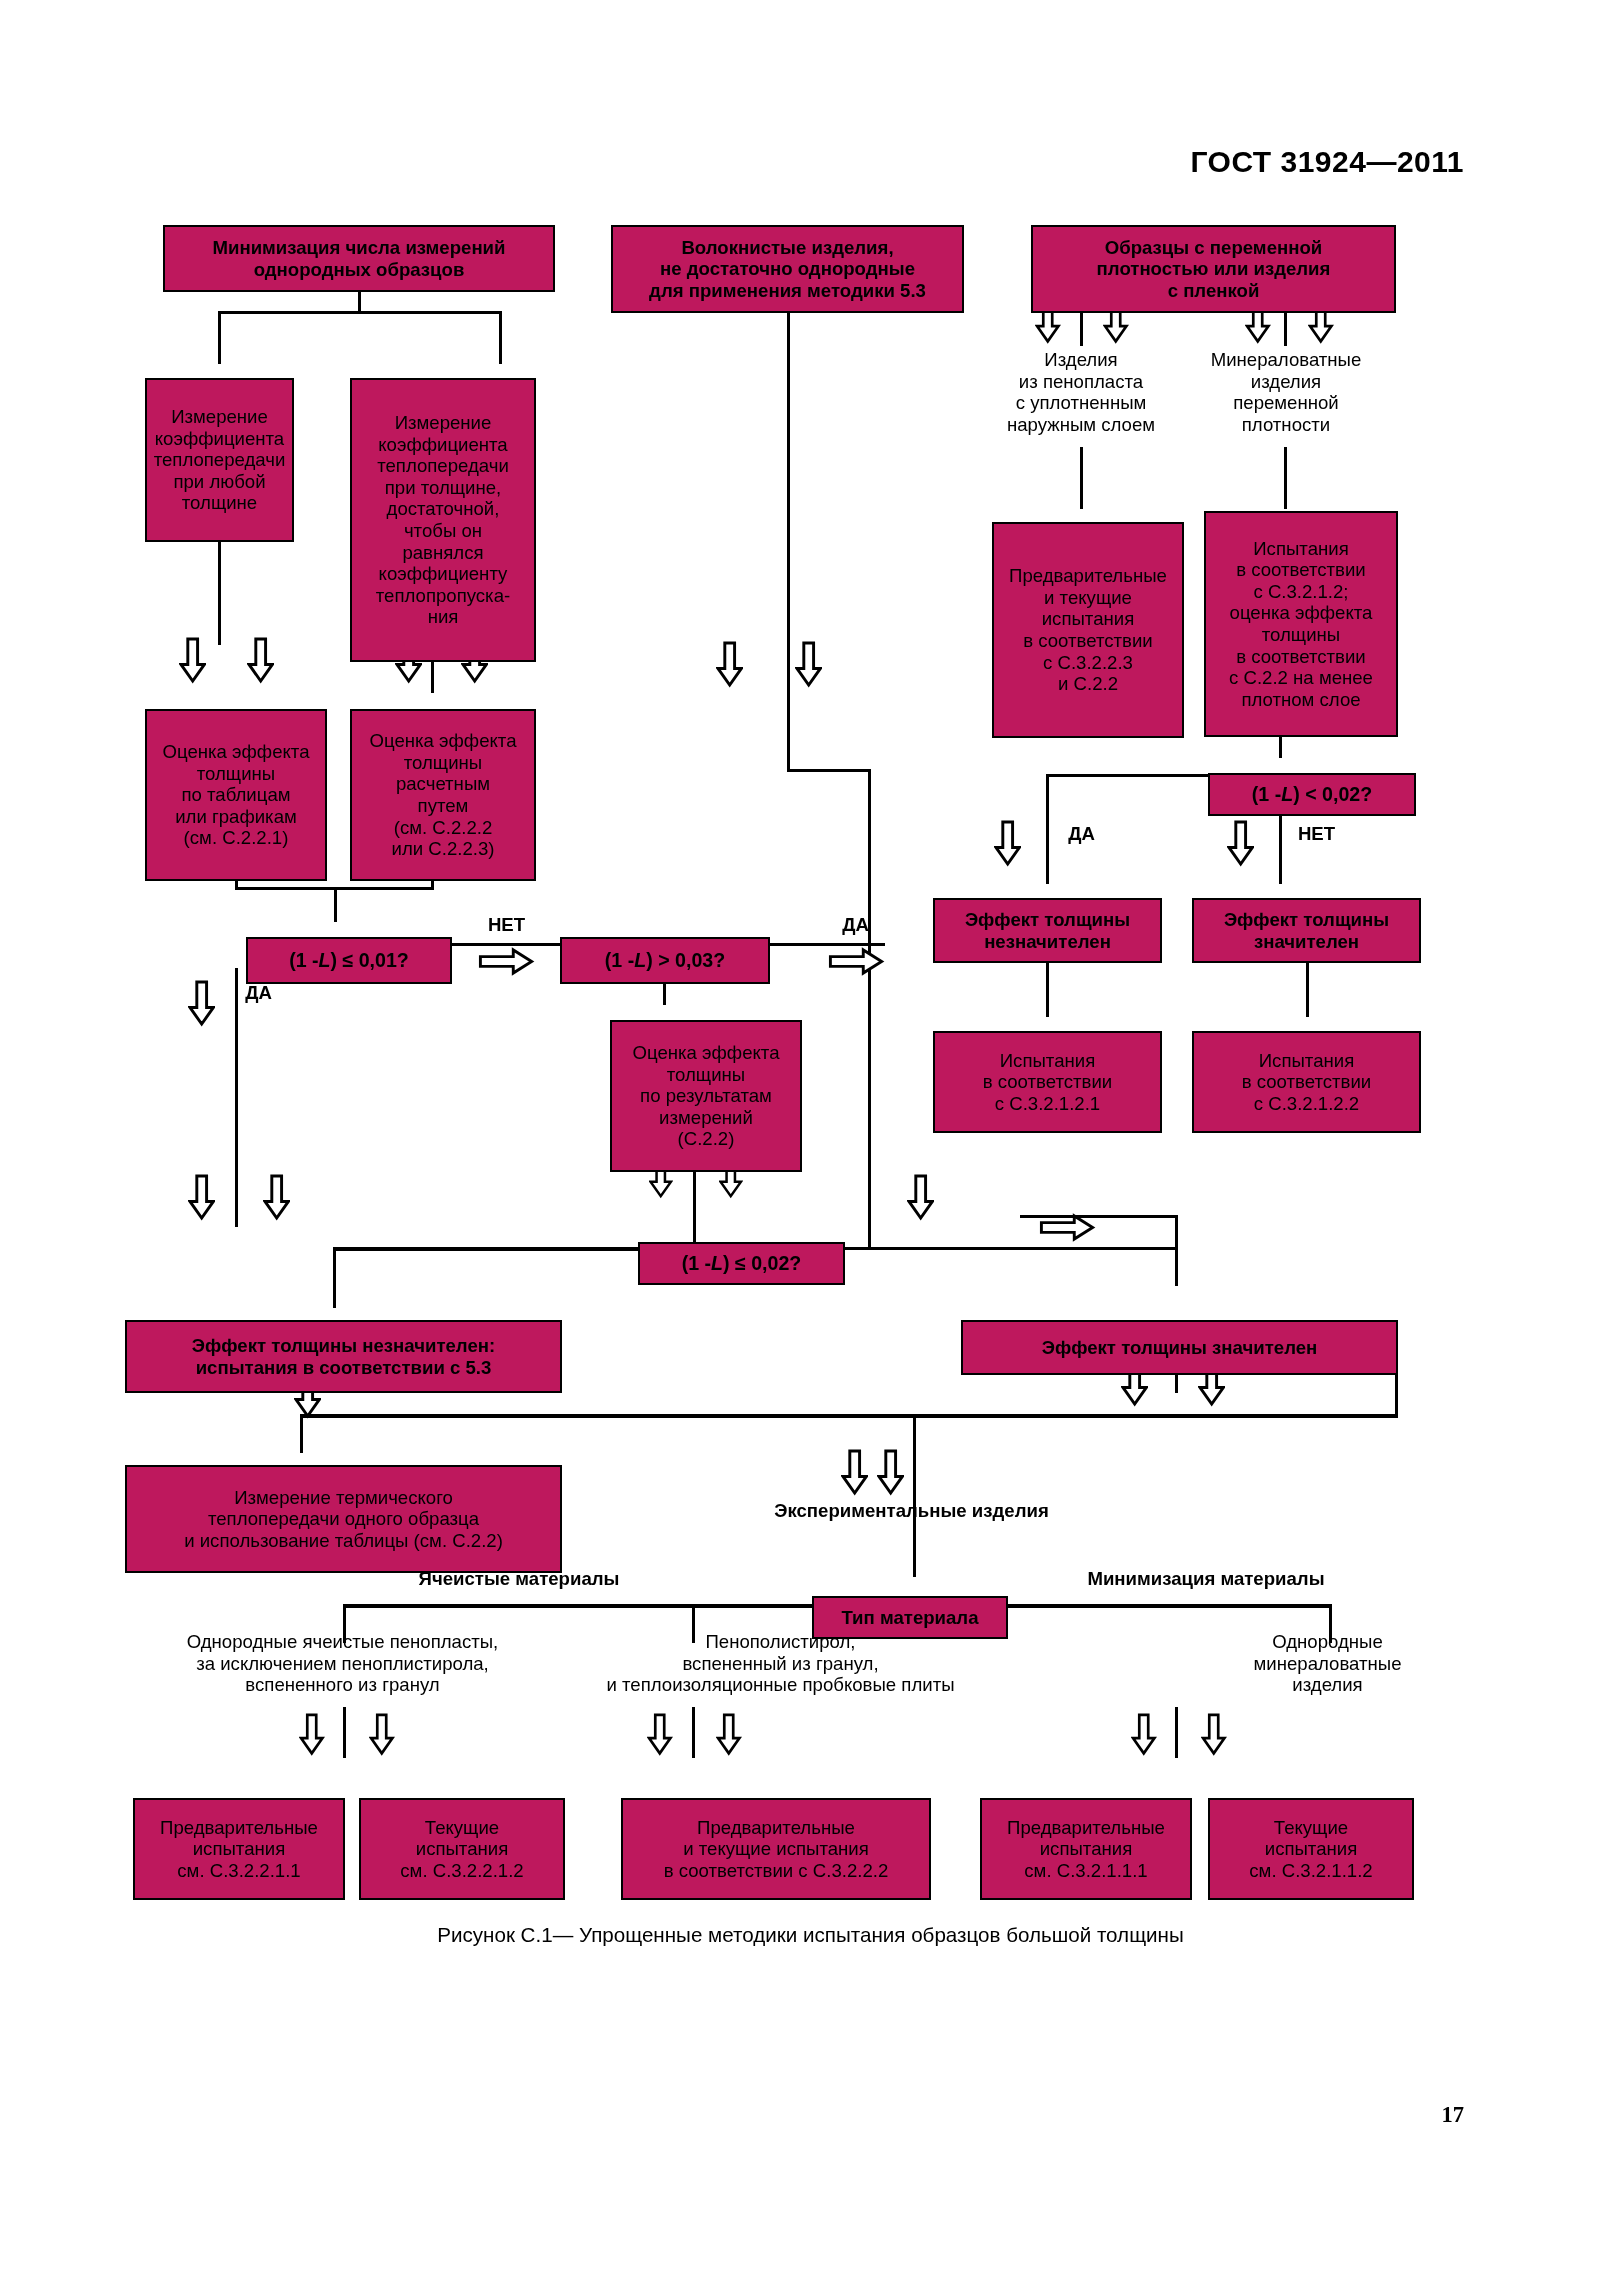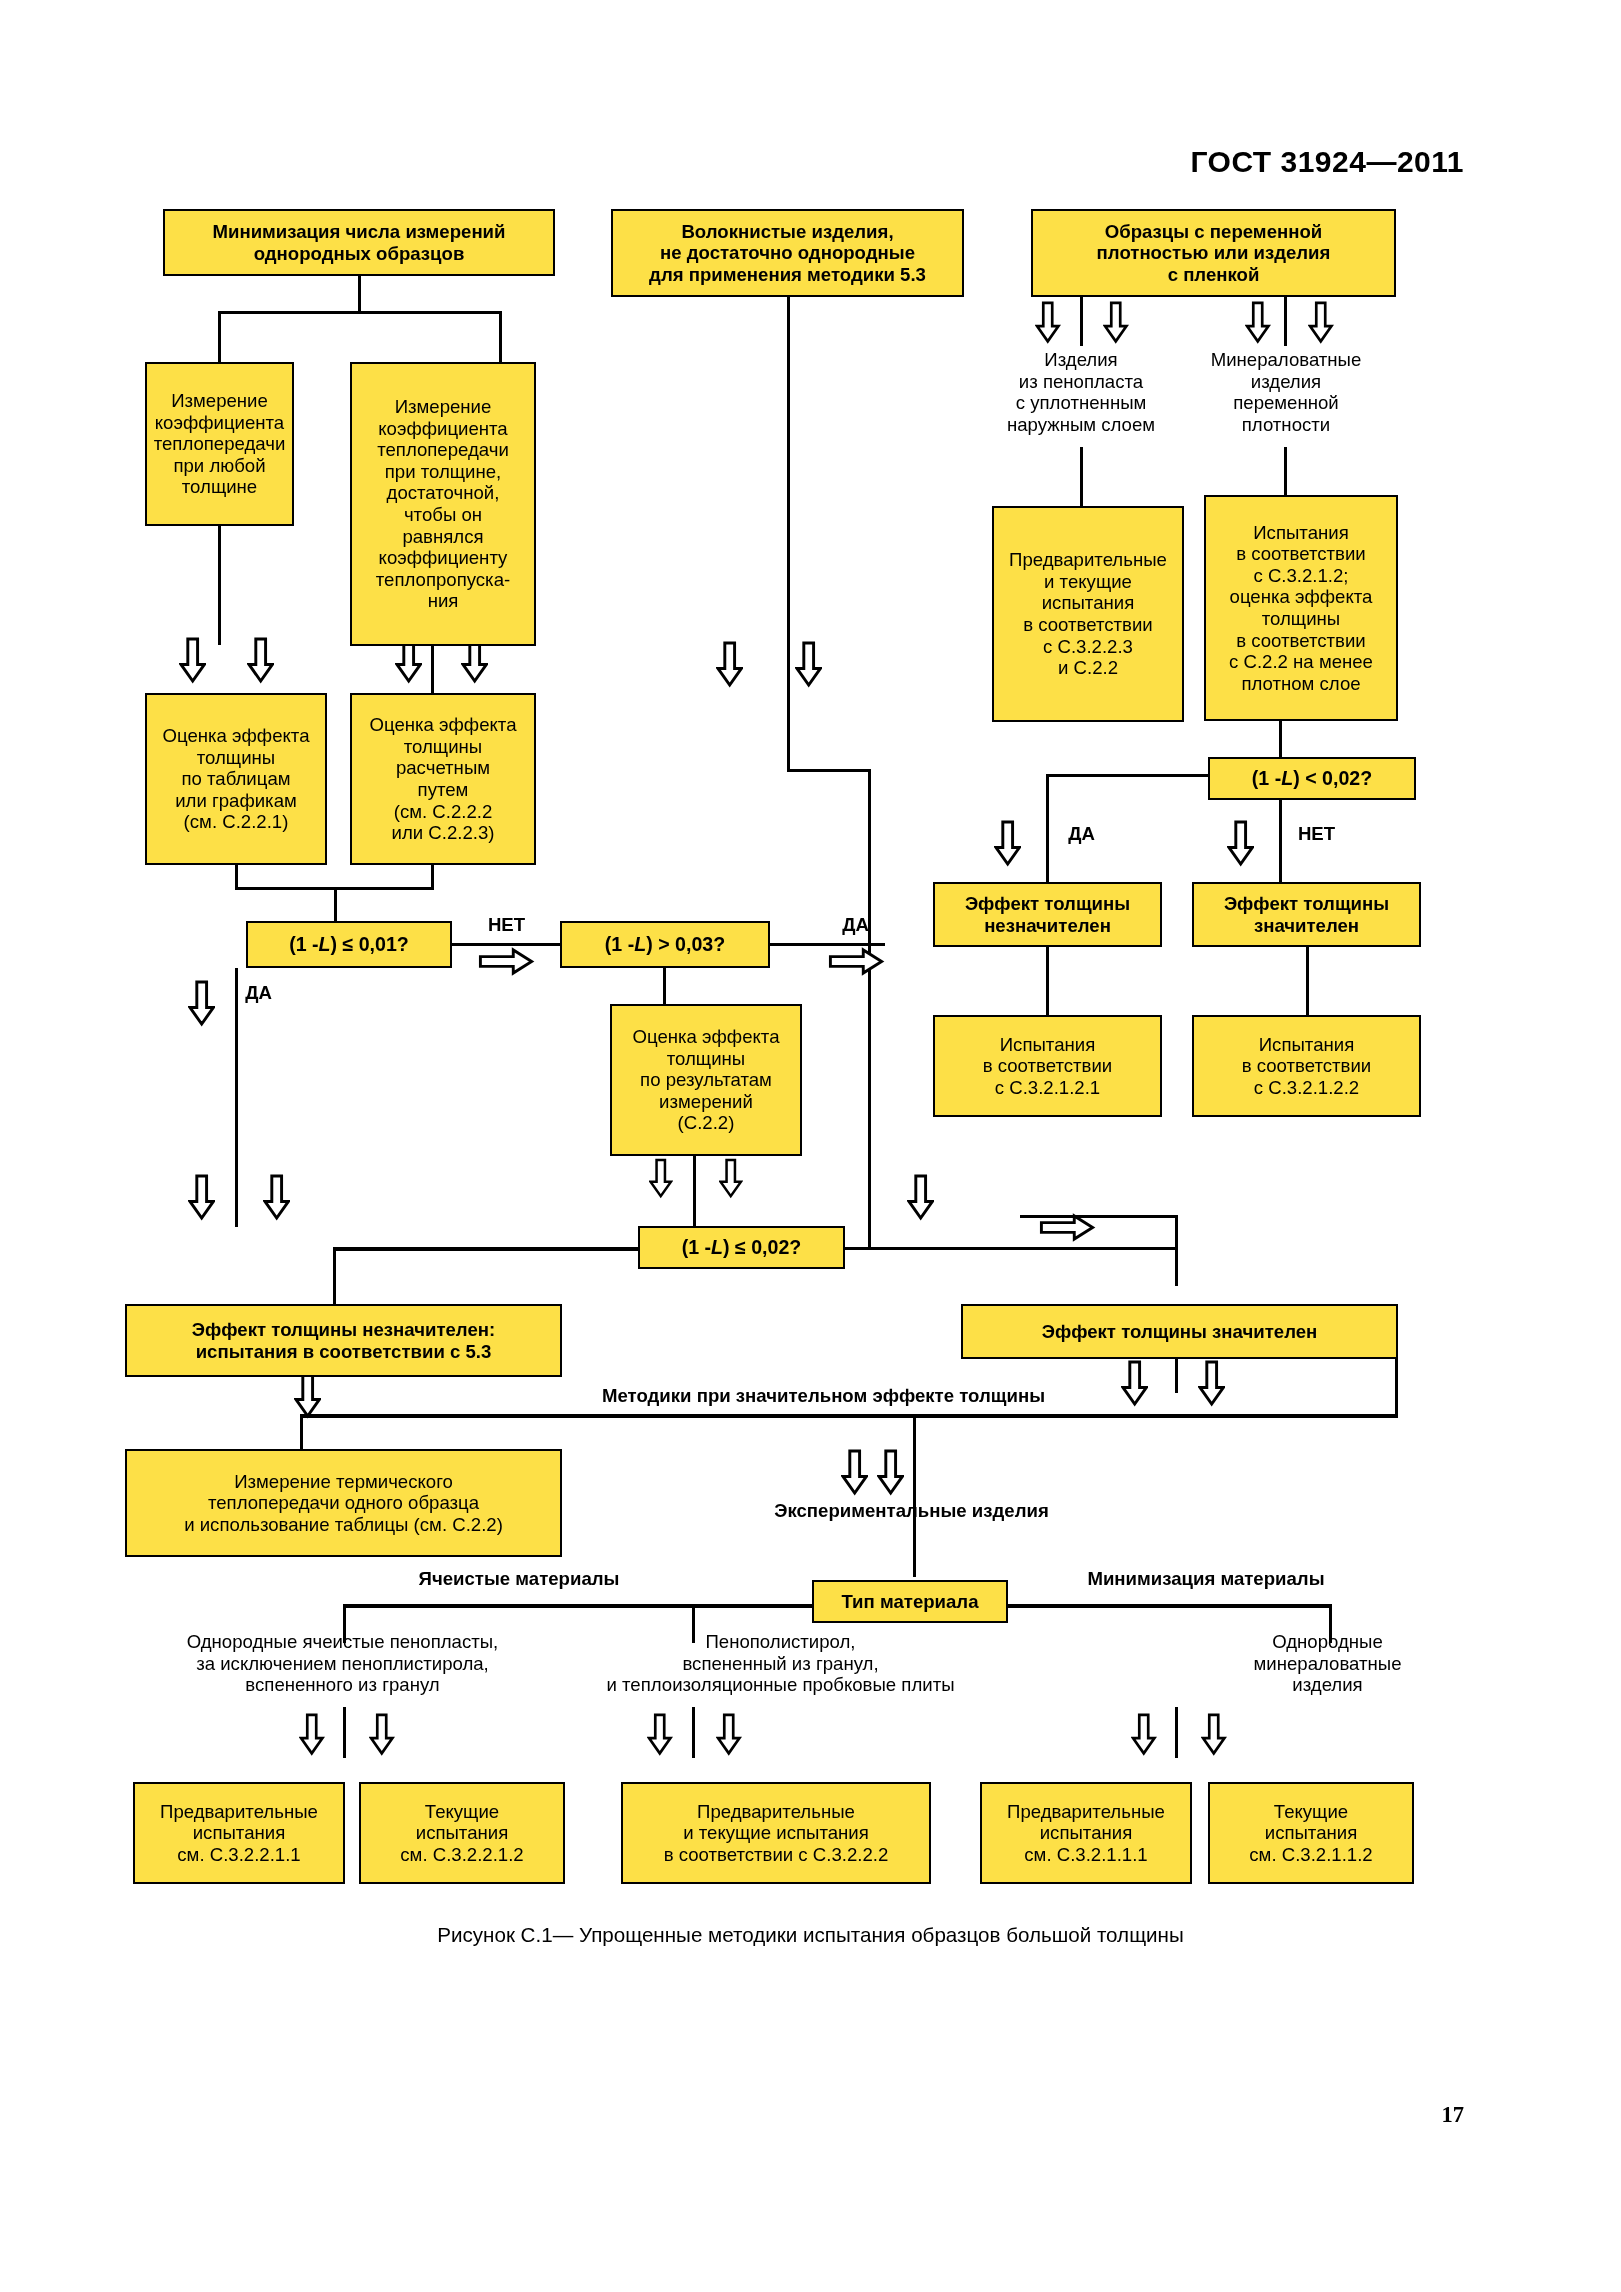--- a/index.html
+++ b/index.html
@@ -43,29 +43,30 @@
     width: 1621px;
     text-align: center;
     font-size: 20.6px;
   }
 
   
   .node {
     position: absolute;
     box-sizing: border-box;
     border: 2.9px solid #000;
-    background: #fde047;
+    background: #be185d;
     display: flex;
     align-items: center;
     justify-content: center;
     text-align: center;
     font-size: 18.6px;
     line-height: 1.16;
     padding: 2.9px 4.9px;
     z-index: 3;
+    margin-top: 16px;
   }
   .node.bold { font-weight: bold; }
   .node.thin { border-width: 2px; }
   .node.dec { font-size: 19.6px; font-weight: bold; }
   .node.dec i { font-style: italic; }
 
   .label {
     position: absolute;
     font-size: 18.6px;
     line-height: 1.16;
@@ -394,21 +395,20 @@
         <polygon points="9,2 19,2 19,28 26,28 14,45 2,28 9,28" fill="#fff" stroke="#000" stroke-width="3"></polygon>
       </svg>
   </div>
 
   <div class="arrow-d" style="left:294px; top:1372px;">
     <svg width="27.4" height="47" viewBox="0 0 28 48">
         <polygon points="9,2 19,2 19,28 26,28 14,45 2,28 9,28" fill="#fff" stroke="#000" stroke-width="3"></polygon>
       </svg>
   </div>
 
-  <div class="label bold" style="left:461px; top:1385px; width:725px;">Методики при значительном эффекте толщины</div>
   <div class="ln hl thick" style="left:300px; top:1414px; width:1098px;"></div>
   <div class="ln vl" style="left:300px; top:1414px; height:39px;"></div>
   <div class="ln vl" style="left:1395px; top:1358px; height:57px;"></div>
   <div class="ln vl" style="left:913px; top:1414px; height:163px;"></div>
 
   <div class="node" style="left:125px; top:1449px; width:437px; height:108px; white-space:pre-line;">Измерение термического
 теплопередачи одного образца
 и использование таблицы (см. С.2.2)</div>
 
   <div class="arrow-d" style="left:841px; top:1449px;">

